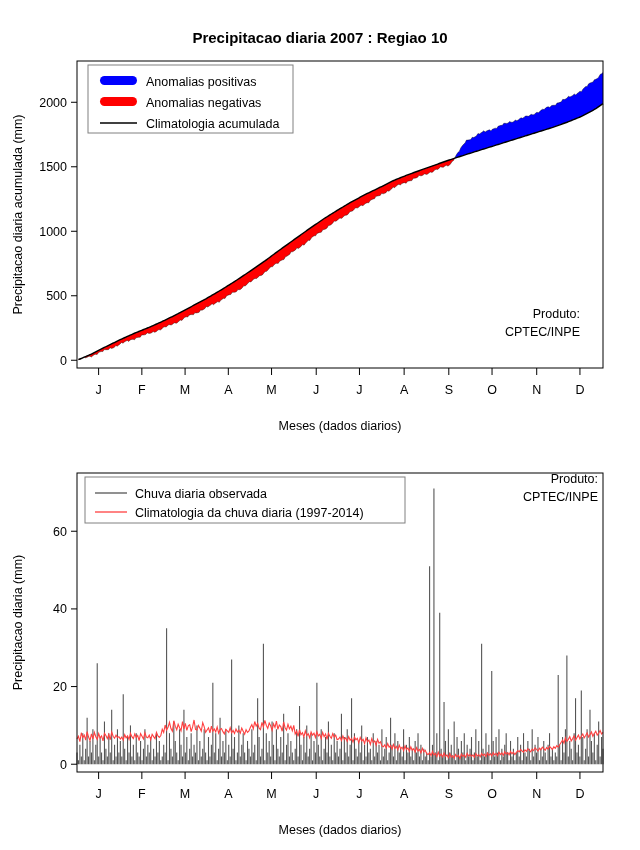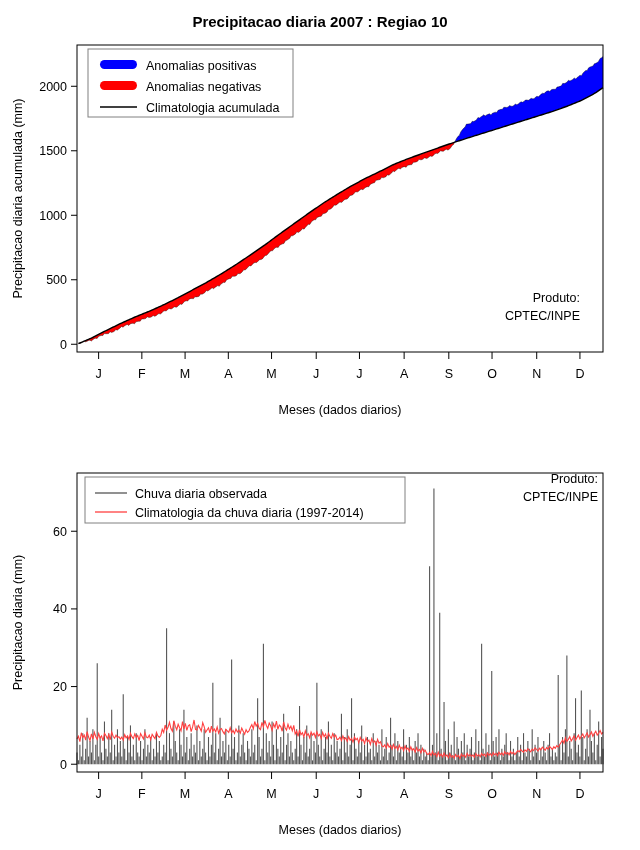--- a/index.html
+++ b/index.html
@@ -1,20 +1,20 @@
 <!DOCTYPE html>
 <html><head>
 <meta charset="utf-8">
 <style>
   html,body{margin:0;padding:0;background:#ffffff;}
   body{width:640px;height:850px;overflow:hidden;
        font-family:"Liberation Sans", sans-serif;color:#000;}
   #root{position:relative;width:640px;height:850px;}
   .panel{position:absolute;left:0;width:640px;}
-  #panel-top{top:0;height:425px;}
+  #panel-top{top:16px;height:425px;}
   #panel-bottom{top:425px;height:425px;}
   svg{display:block;}
   .ttl{font-size:15px;font-weight:bold;}
   .axlab{font-size:12.5px;}
   .tick{font-size:12.5px;}
   .leg{font-size:12.5px;}
   .prod{font-size:12.5px;}
   text{font-family:"Liberation Sans", sans-serif;fill:#000;}
 </style>
 </head>

